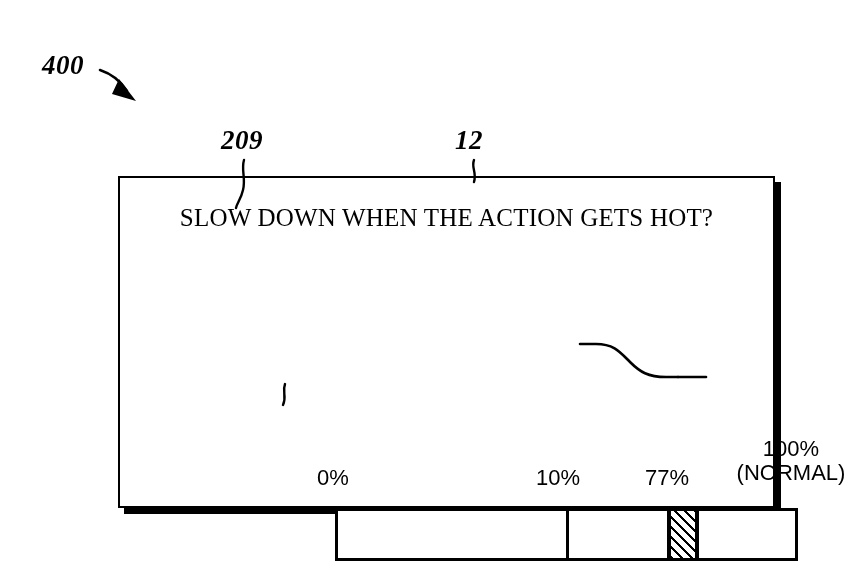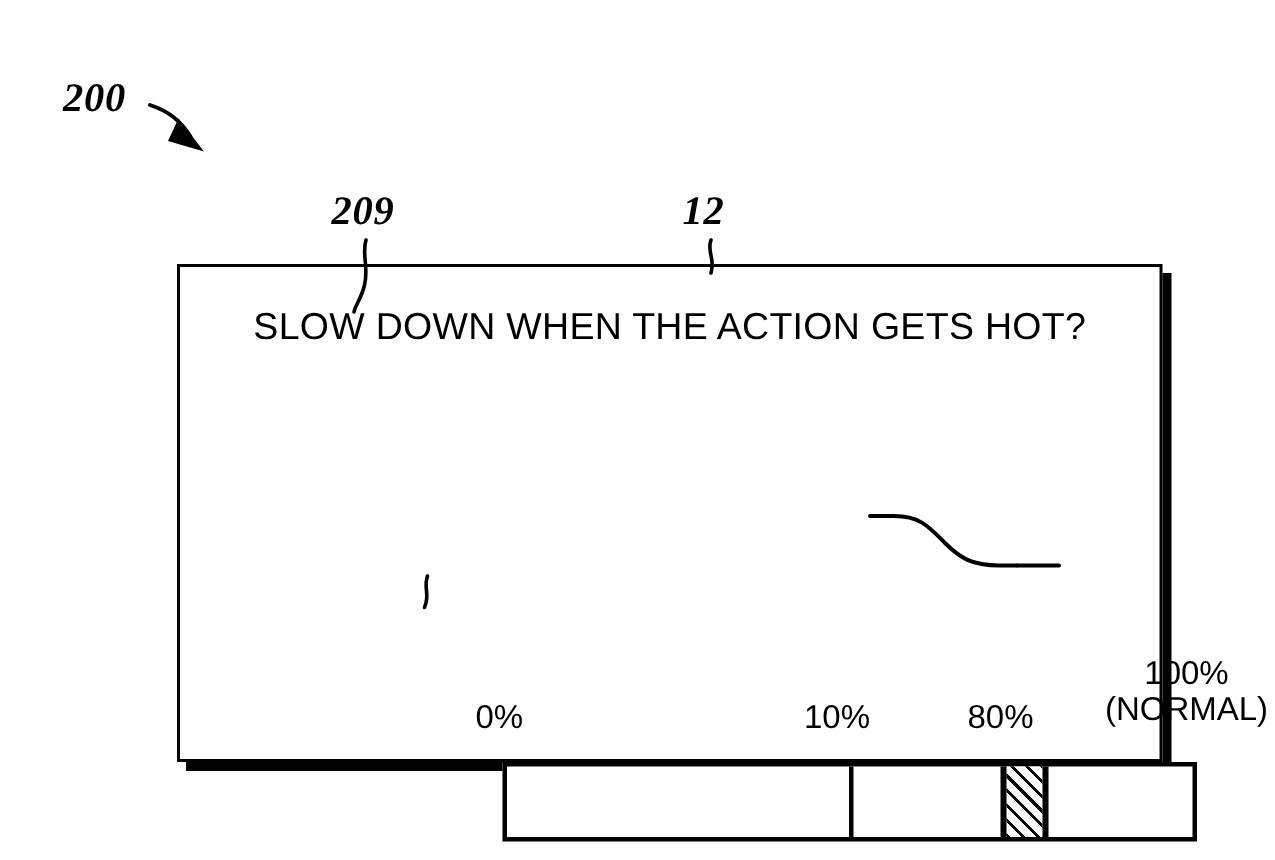--- a/index.html
+++ b/index.html
@@ -61,21 +61,21 @@
     box-shadow: 6px 6px 0 0 #000000;
   }
 
   
   #prompt-title {
     position: absolute;
     left: 0;
     top: 26px;
     width: 100%;
     text-align: center;
-    font-family: Liberation Sans, sans-serif;
+    font-family: Liberation Serif, serif;
     font-size: 25px;
     letter-spacing: 0.2px;
     white-space: nowrap;
   }
 
   
   .scale-label {
     position: absolute;
     font-family: "Liberation Sans", sans-serif;
     font-size: 22px;
@@ -128,33 +128,33 @@
       #000000 0px, #000000 2px,
       #ffffff 2px, #ffffff 7px
     );
   }
 </style>
 </head>
 <body>
 
 <div id="figure-root">
 
-  <div class="ref-num" id="ref-300">200</div>
+  <div class="ref-num" id="ref-300">400</div>
   <div class="ref-num" id="ref-302">209</div>
   <div class="ref-num" id="ref-12">12</div>
   <div class="ref-num" id="ref-304">304</div>
   <div class="ref-num" id="ref-306">306</div>
 
   <div id="dialog-panel">
 
     <div id="prompt-title">SLOW DOWN WHEN THE ACTION GETS HOT?</div>
 
     <div class="scale-label" id="label-0">0%</div>
     <div class="scale-label" id="label-50">10%</div>
-    <div class="scale-label" id="label-80">80%</div>
+    <div class="scale-label" id="label-80">77%</div>
     <div class="scale-label" id="label-100">
       <span class="line">100%</span>
       <span class="line">(NORMAL)</span>
     </div>
 
     <div id="playback-bar">
       <div id="divider-50"></div>
       <div id="speed-marker"></div>
     </div>
 

